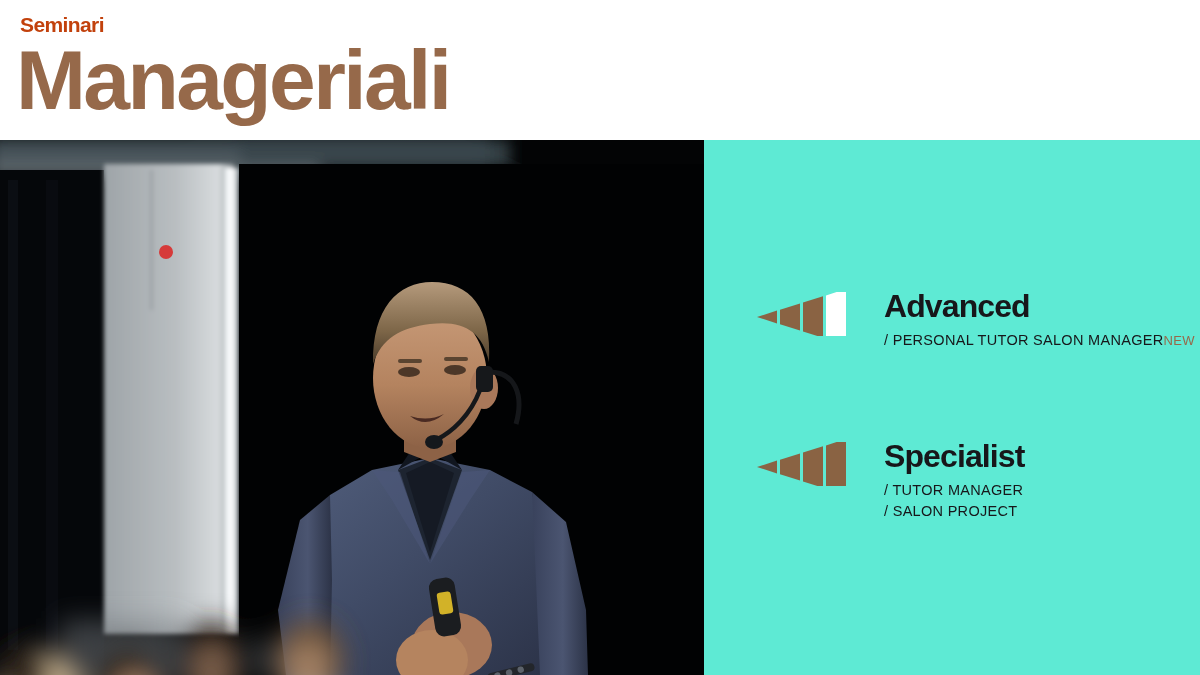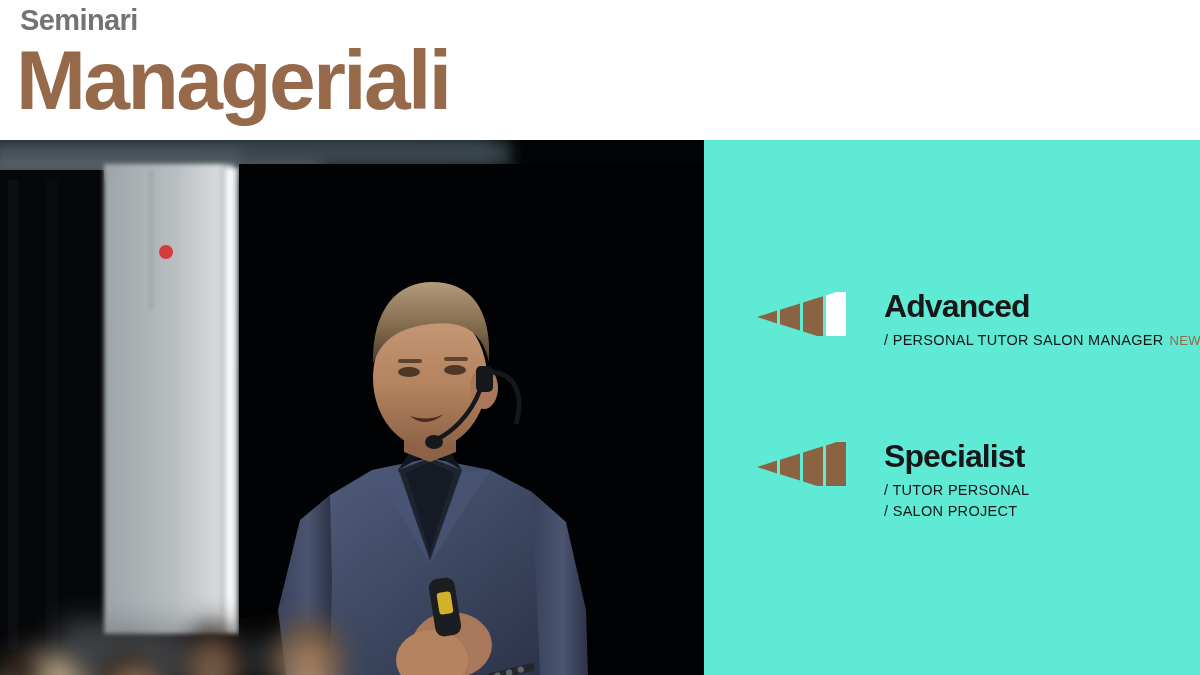--- a/index.html
+++ b/index.html
@@ -23,25 +23,25 @@
     position: absolute;
     left: 0; top: 0;
     width: 1200px;
     height: 140px;
     background: #ffffff;
     overflow: hidden;
   }
   .header-eyebrow {
     position: absolute;
     left: 20px;
-    top: 6px;
-    font-size: 29px;
+    top: 14px;
+    font-size: 21px;
     font-weight: bold;
     letter-spacing: -0.6px;
-    color: #737373;
+    color: #c2410c;
     line-height: 1;
   }
   .header-title {
     position: absolute;
     left: 16px;
     top: 38px;
     font-size: 84px;
     font-weight: bold;
     letter-spacing: -2.6px;
     color: #96694a;
@@ -111,21 +111,20 @@
     font-weight: normal;
     letter-spacing: 0.3px;
     color: #17171a;
     line-height: 1.48;
     white-space: nowrap;
   }
   .badge-new {
     color: #96694a;
     font-size: 13px;
     letter-spacing: 0.4px;
-    margin-left: 6px;
   }
 </style>
 </head>
 <body>
 
 <div class="slide">
 
   <div class="header">
     <div class="header-eyebrow">Seminari</div>
     <div class="header-title">Manageriali</div>
@@ -328,21 +327,21 @@
           <polygon points="1,25 21,18.6 21,31.4" fill="#8a6343"></polygon>
           <polygon points="24,17.8 44,11.4 44,38.6 24,32.2" fill="#8a6343"></polygon>
           <polygon points="47,10.6 67,4.2 67,45.8 47,39.4" fill="#8a6343"></polygon>
           <polygon points="70,3.4 90,-3 90,53 70,46.6" fill="#8a6343"></polygon>
         </svg>
       </div>
       <div class="level-text">
         <h2 class="level-name">Specialist</h2>
         <ul class="level-subs">
           <li>
-            <span>/ TUTOR PERSONAL</span>
+            <span>/ TUTOR MANAGER</span>
           </li>
           <li>
             <span>/ SALON PROJECT</span>
           </li>
         </ul>
       </div>
     </div>
 
   </div>
 </div>

